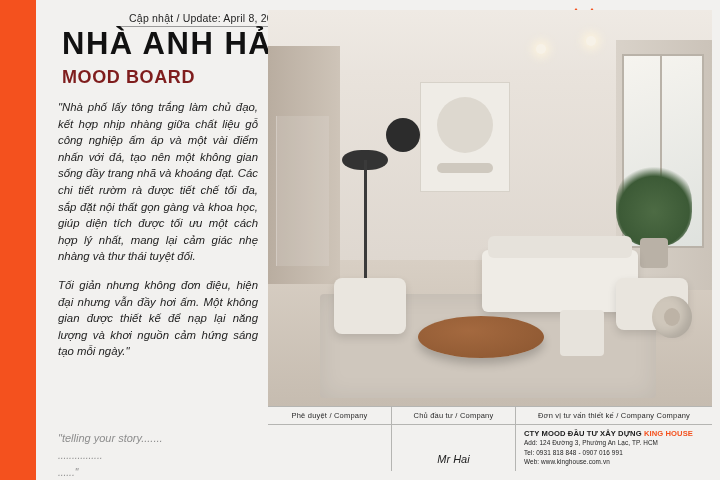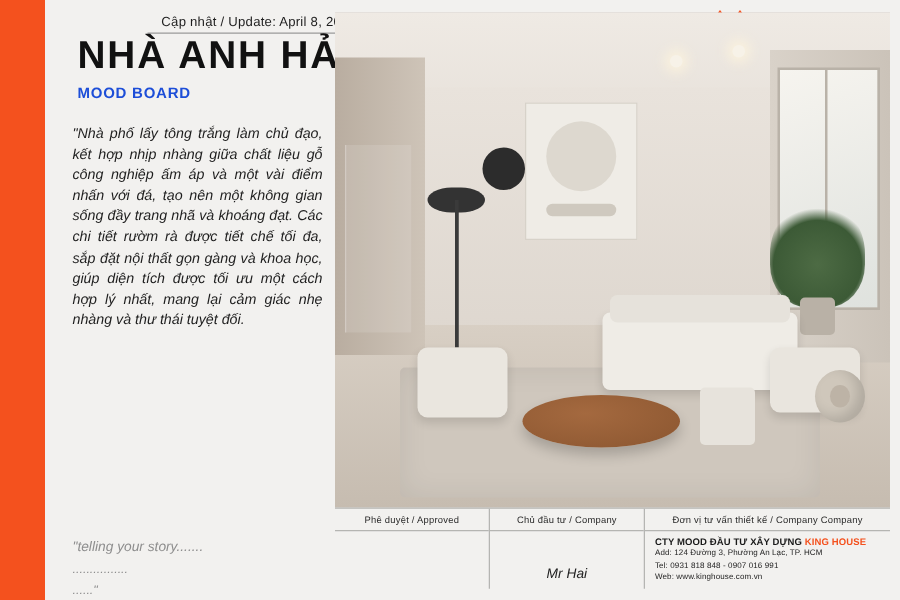--- a/index.html
+++ b/index.html
@@ -55,24 +55,24 @@
     top: 26px;
     font-size: 31px;
     font-weight: bold;
     letter-spacing: 1.5px;
     color: #111;
   }
   .title-sub {
     position: absolute;
     left: 62px;
     top: 67px;
-    font-size: 12px;
+    font-size: 18px;
     font-weight: bold;
     letter-spacing: .6px;
-    color: #1d4ed8;
+    color: #7f1d1d;
   }
 
   
   .logo {
     position: absolute;
     right: 18px;
     top: 8px;
     width: 190px;
     text-align: center;
     color: #f4511e;
@@ -348,20 +348,21 @@
       <span>THIẾTKẾ&amp;THI</span>
       <span>CÔNG</span>
     </div>
     <div class="logo-house">
       <span>HOUSE</span><span class="reg">®</span>
     </div>
   </div>
 
   <div class="body-col">
     <p>"Nhà phố lấy tông trắng làm chủ đạo, kết hợp nhịp nhàng giữa chất liệu gỗ công nghiệp ấm áp và một vài điểm nhấn với đá, tạo nên một không gian sống đầy trang nhã và khoáng đạt. Các chi tiết rườm rà được tiết chế tối đa, sắp đặt nội thất gọn gàng và khoa học, giúp diện tích được tối ưu một cách hợp lý nhất, mang lại cảm giác nhẹ nhàng và thư thái tuyệt đối.</p>
+    <p>Tối giản nhưng không đơn điệu, hiện đại nhưng vẫn đầy hơi ấm. Một không gian được thiết kế để nạp lại năng lượng và khơi nguồn cảm hứng sáng tạo mỗi ngày."</p>
   </div>
 
   <div class="signature">
     <span>"telling your story.......</span>
     <span class="dots">................</span>
     <span class="dots">......"</span>
   </div>
 
   <div class="image-panel">
     <div class="room-ceiling"></div>
@@ -387,21 +388,21 @@
     <div class="sofa"></div>
     <div class="armchair"></div>
     <div class="chair-right"></div>
     <div class="side-table"></div>
     <div class="coffee-table"></div>
     <div class="sculpture"></div>
   </div>
 
   <div class="footer">
     <div class="footer-cell fc-1">
-      <div class="footer-head">Phê duyệt / Approved</div>
+      <div class="footer-head">Phê duyệt / Company</div>
     </div>
     <div class="footer-cell fc-2">
       <div class="footer-head">Chủ đầu tư / Company</div>
       <div class="signer">Mr Hai</div>
     </div>
     <div class="footer-cell fc-3">
       <div class="footer-head">Đơn vị tư vấn thiết kế / Company Company</div>
       <div class="company">
         <div class="company-name">
           <span>CTY MOOD ĐẦU TƯ XÂY DỰNG</span>

